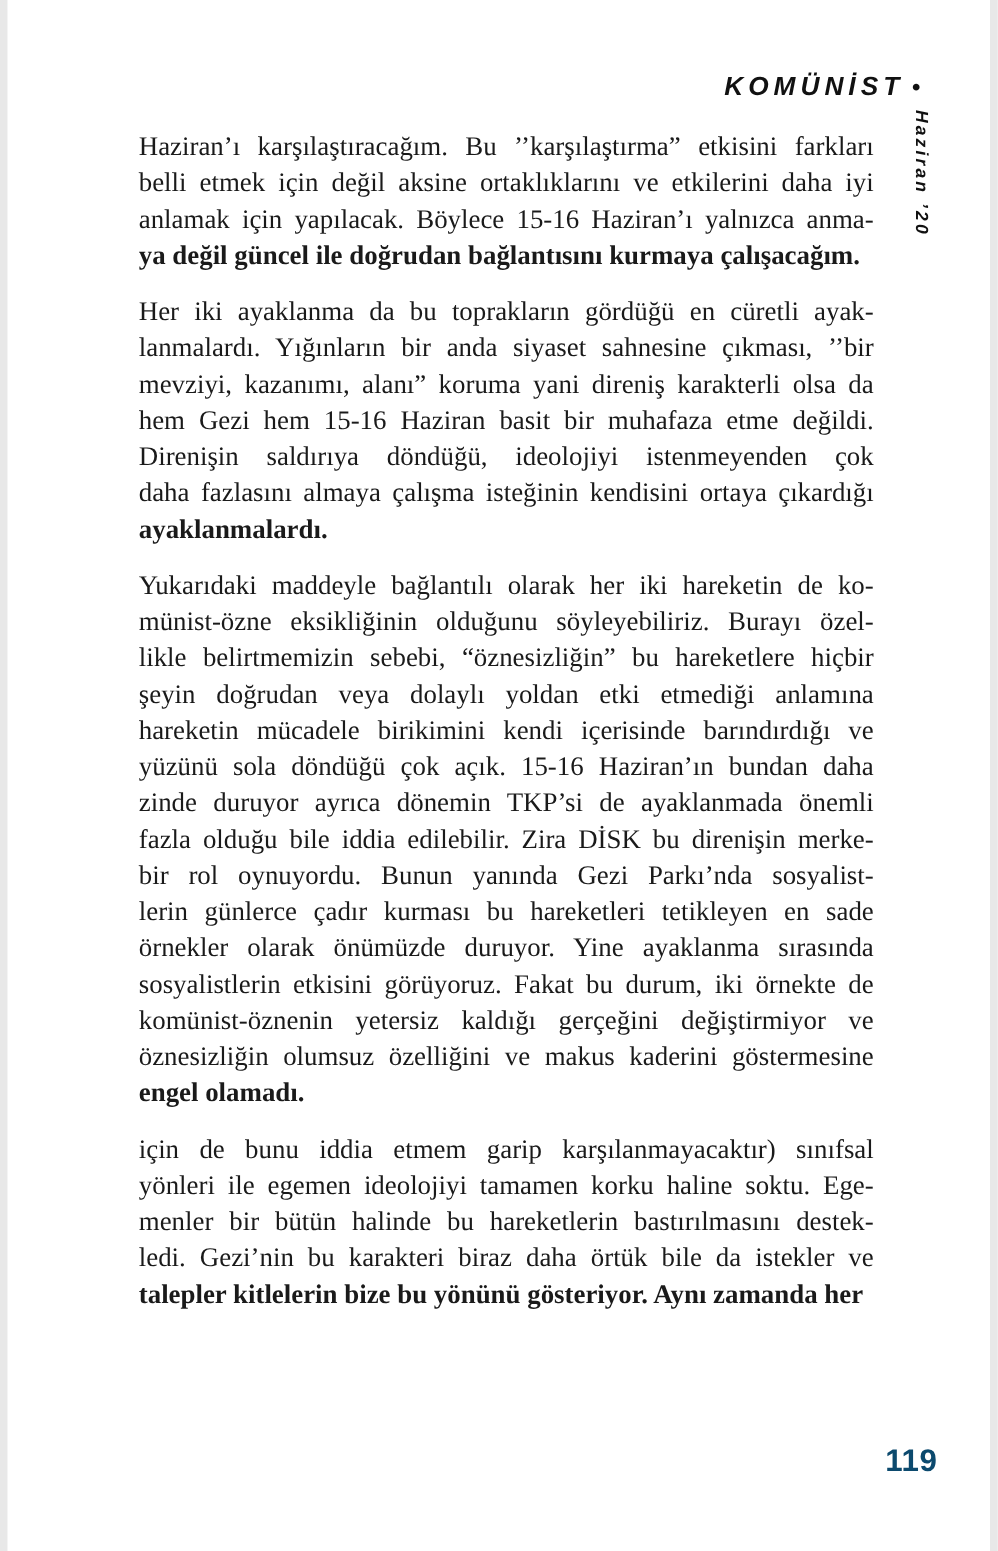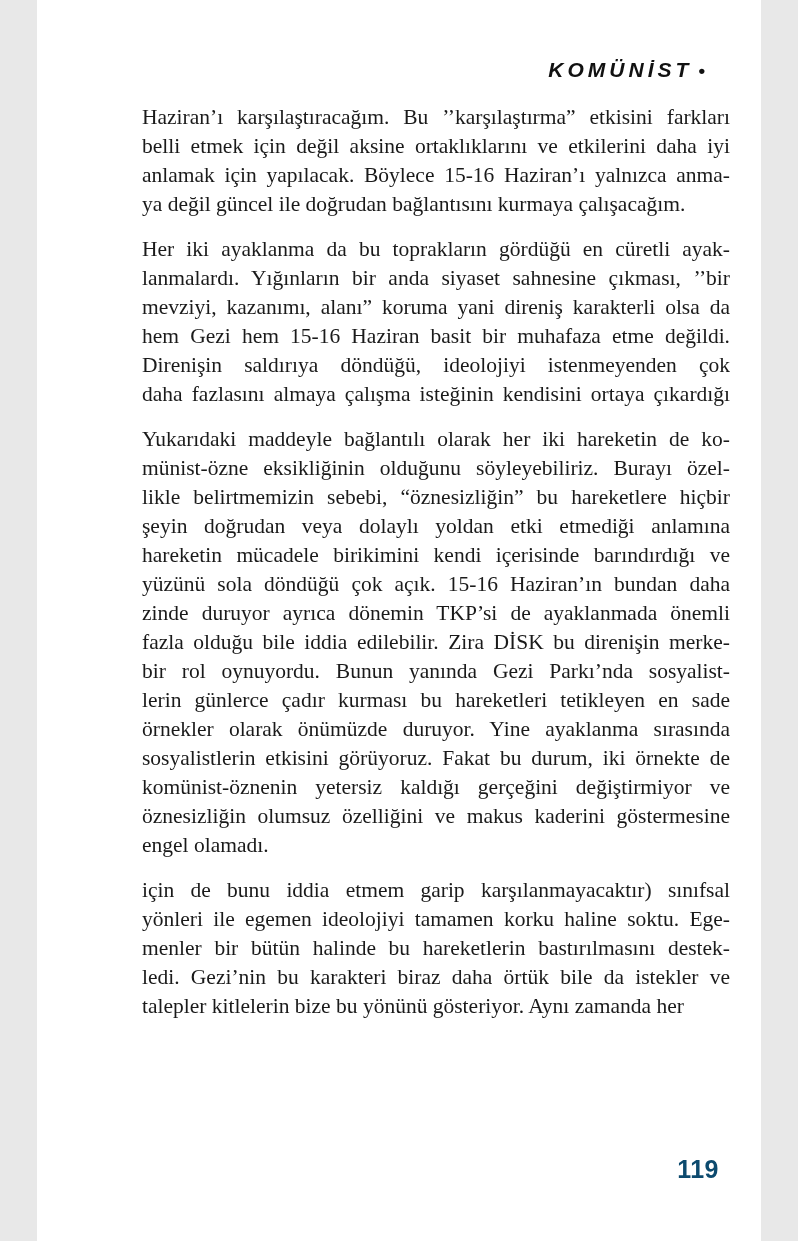--- a/index.html
+++ b/index.html
@@ -1,18 +1,18 @@
 <!DOCTYPE html>
 <html><head>
 <meta charset="utf-8">
 <style>
   html, body { margin: 0; padding: 0; background: #e8e8e8; }
   .page {
     position: relative;
-    width: 724px;
+    width: 786px;
     height: 1241px;
     background: #ffffff;
     font-family: "Liberation Serif", serif;
     color: #1a1a1a;
     overflow: hidden;
     margin: 0 auto;
   }
   .journal {
     position: absolute;
     top: 58px;
@@ -54,20 +54,21 @@
   }
   .para { margin: 0 0 16px 0; }
   .para:last-child { margin-bottom: 0; }
   .line {
     text-align: justify;
     text-align-last: justify;
     white-space: normal;
   }
   .line.last {
     text-align-last: left;
+    font-weight: bold;
   }
   .page-number {
     position: absolute;
     top: 1155px;
     right: 42px;
     font-family: "Liberation Sans", sans-serif;
     font-weight: 600;
     font-size: 25px;
     color: #0c4a6e;
     letter-spacing: 0.5px;
@@ -92,20 +93,21 @@
         <div class="line">anlamak için yapılacak. Böylece 15-16 Haziran’ı yalnızca anma-</div>
         <div class="line last">ya değil güncel ile doğrudan bağlantısını kurmaya çalışacağım.</div>
       </div>
       <div class="para">
         <div class="line">Her iki ayaklanma da bu toprakların gördüğü en cüretli ayak-</div>
         <div class="line">lanmalardı. Yığınların bir anda siyaset sahnesine çıkması, ’’bir</div>
         <div class="line">mevziyi, kazanımı, alanı” koruma yani direniş karakterli olsa da</div>
         <div class="line">hem Gezi hem 15-16 Haziran basit bir muhafaza etme değildi.</div>
         <div class="line">Direnişin saldırıya döndüğü, ideolojiyi istenmeyenden çok</div>
         <div class="line">daha fazlasını almaya çalışma isteğinin kendisini ortaya çıkardığı</div>
+        <div class="line last">ayaklanmalardı.</div>
       </div>
       <div class="para">
         <div class="line">Yukarıdaki maddeyle bağlantılı olarak her iki hareketin de ko-</div>
         <div class="line">münist-özne eksikliğinin olduğunu söyleyebiliriz. Burayı özel-</div>
         <div class="line">likle belirtmemizin sebebi, “öznesizliğin” bu hareketlere hiçbir</div>
         <div class="line">şeyin doğrudan veya dolaylı yoldan etki etmediği anlamına</div>
         <div class="line">hareketin mücadele birikimini kendi içerisinde barındırdığı ve</div>
         <div class="line">yüzünü sola döndüğü çok açık. 15-16 Haziran’ın bundan daha</div>
         <div class="line">zinde duruyor ayrıca dönemin TKP’si de ayaklanmada önemli</div>
         <div class="line">fazla olduğu bile iddia edilebilir. Zira DİSK bu direnişin merke-</div>

